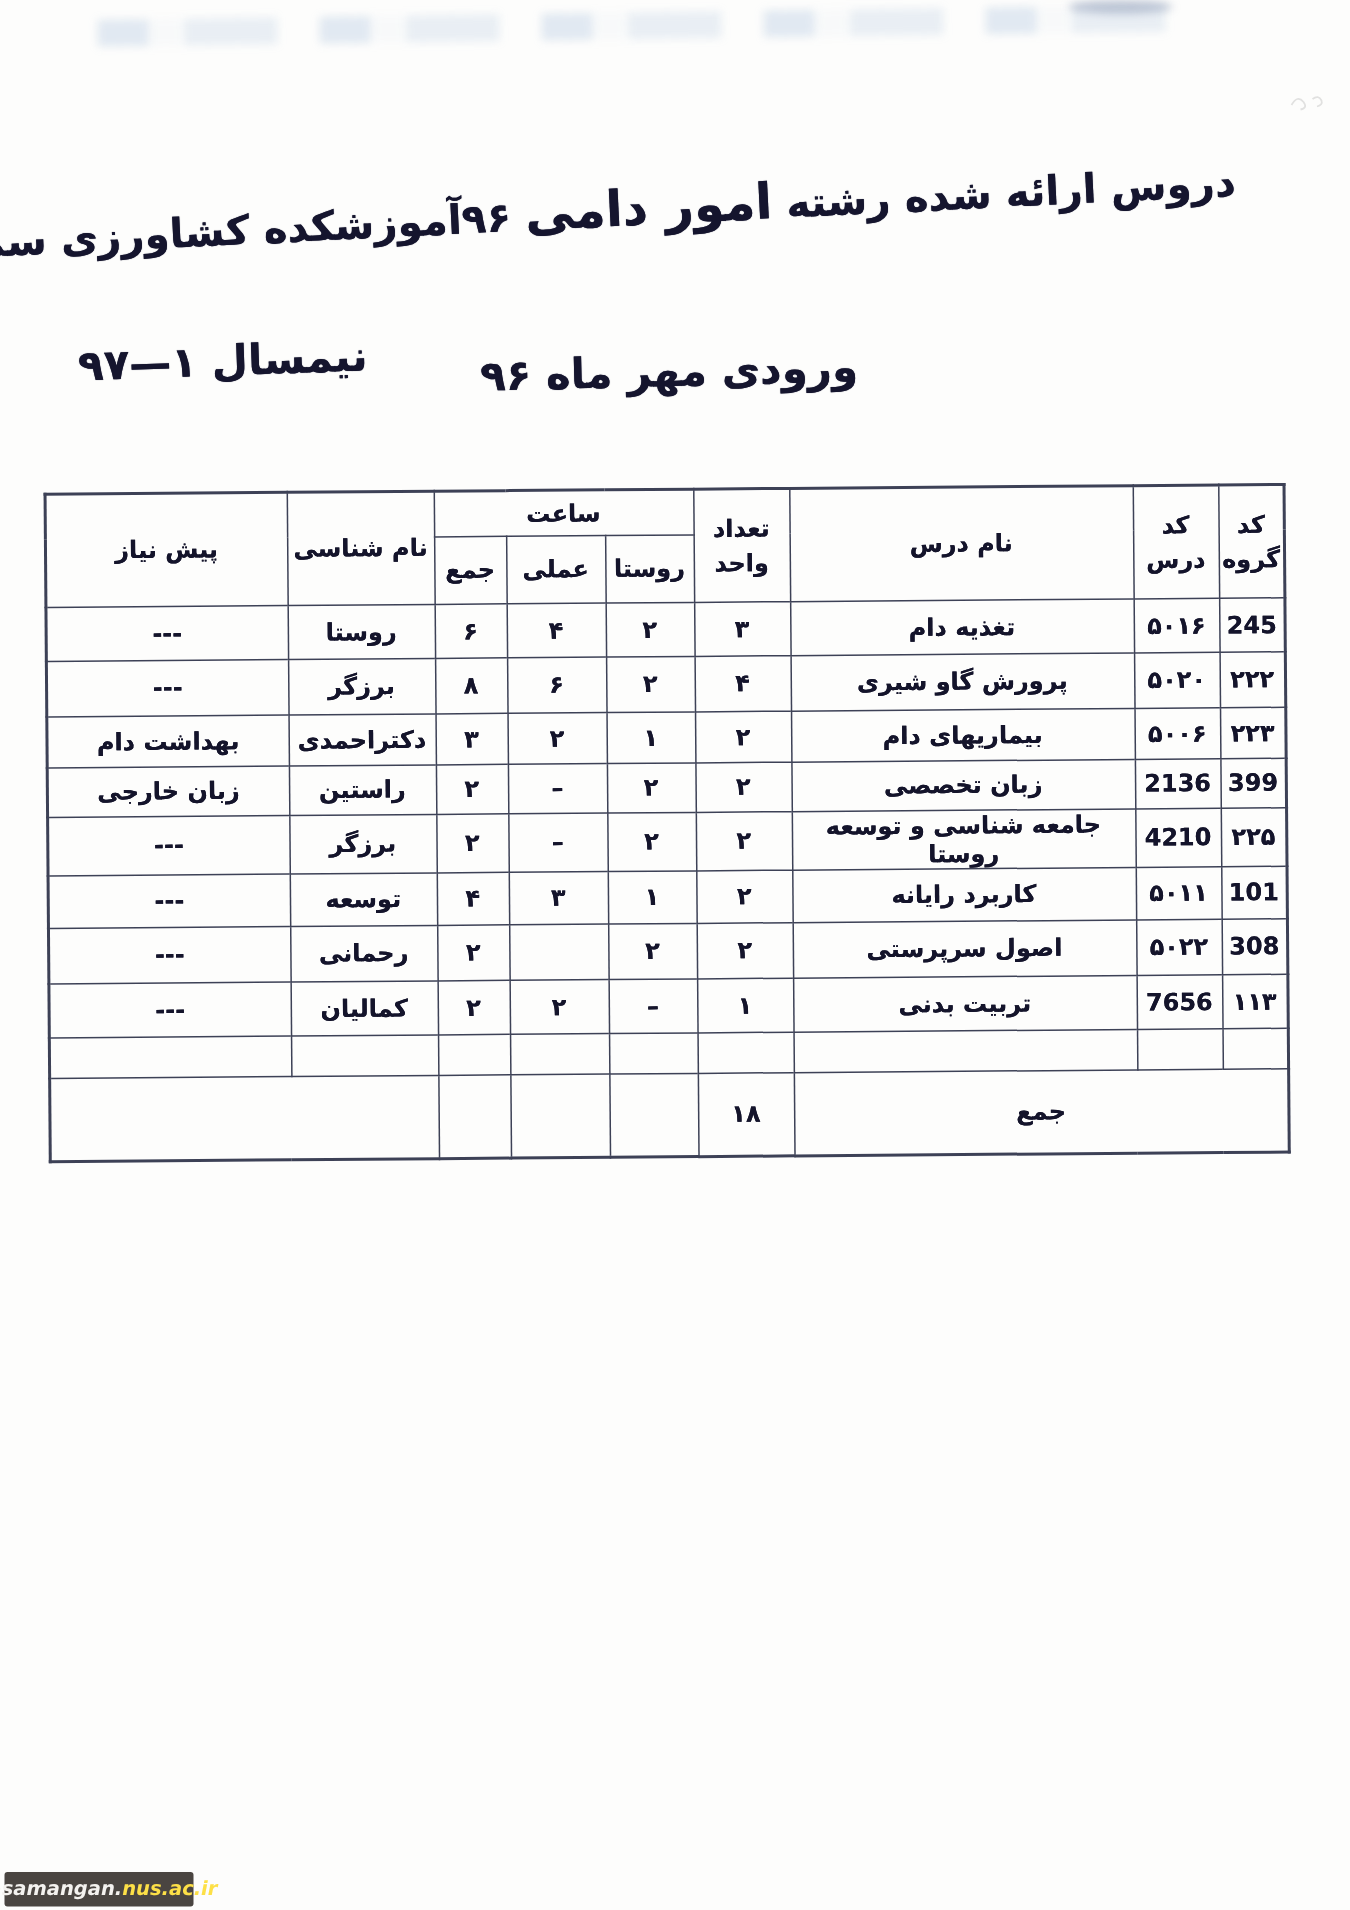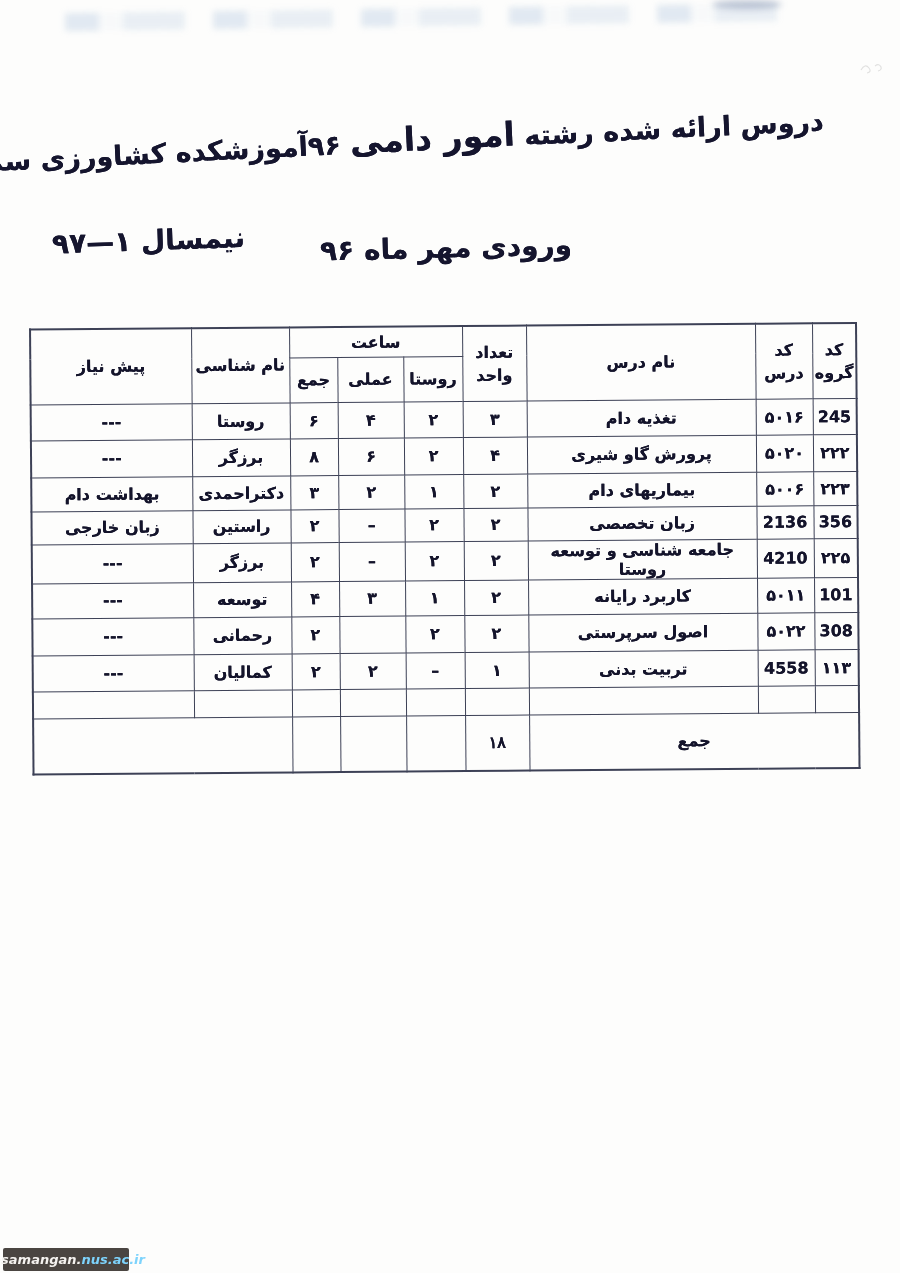--- a/index.html
+++ b/index.html
@@ -73,31 +73,31 @@
     text-align: center; vertical-align: middle;
     font-weight: bold; font-size: 16px;
     color: #14142b;
     text-shadow: 0 0 .4px #14142b;
     padding: 0 2px;
     overflow: hidden;
   }
   .course-table th { white-space: pre-line; line-height: 1.45; }
   .num { font-size: 17px; }
   .total-label { font-size: 19px; }
-  .total-units { font-size: 21px; font-family: Liberation Serif, serif; }
+  .total-units { font-size: 21px; }
 
   .watermark {
     position: absolute; left: 3px; top: 1248px; width: 126px; height: 23px;
     background: #4a4541; border-radius: 2px;
     display: flex; align-items: center; justify-content: center;
     font-style: italic; font-weight: bold; font-size: 13px;
     white-space: nowrap;
   }
   .watermark .wm-white { color: #f4f2ef; }
-  .watermark .wm-orange { color: #7dd3fc; }
+  .watermark .wm-orange { color: #fde047; }
 </style>
 </head>
 <body>
 
 <div class="page">
 
   <div class="bleed"></div>
   <div class="smudge-top"></div>
   <svg class="scribble" viewBox="0 0 26 18">
     <path d="M3 12 q4 -7 8 -2 q3 4 -2 5 M17 8 q4 -3 6 1 q1 3 -3 4" fill="none" stroke="#9a9a9a" stroke-width="1.2"></path>
@@ -167,21 +167,21 @@
         <td class="num">۵۰۰۶</td>
         <td>بیماریهای دام</td>
         <td class="num">۲</td>
         <td class="num">۱</td>
         <td class="num">۲</td>
         <td class="num">۳</td>
         <td>دکتراحمدی</td>
         <td>بهداشت دام</td>
       </tr>
       <tr style="height:33px">
-        <td class="num">356</td>
+        <td class="num">399</td>
         <td class="num">2136</td>
         <td>زبان تخصصی</td>
         <td class="num">۲</td>
         <td class="num">۲</td>
         <td class="num">–</td>
         <td class="num">۲</td>
         <td>راستین</td>
         <td>زبان خارجی</td>
       </tr>
       <tr style="height:35px">
@@ -212,21 +212,21 @@
         <td>اصول سرپرستی</td>
         <td class="num">۲</td>
         <td class="num">۲</td>
         <td class="num"></td>
         <td class="num">۲</td>
         <td>رحمانی</td>
         <td>---</td>
       </tr>
       <tr style="height:36px">
         <td class="num">۱۱۳</td>
-        <td class="num">4558</td>
+        <td class="num">7656</td>
         <td>تربیت بدنی</td>
         <td class="num">۱</td>
         <td class="num">–</td>
         <td class="num">۲</td>
         <td class="num">۲</td>
         <td>کمالیان</td>
         <td>---</td>
       </tr>
 
       <tr style="height:27px">

